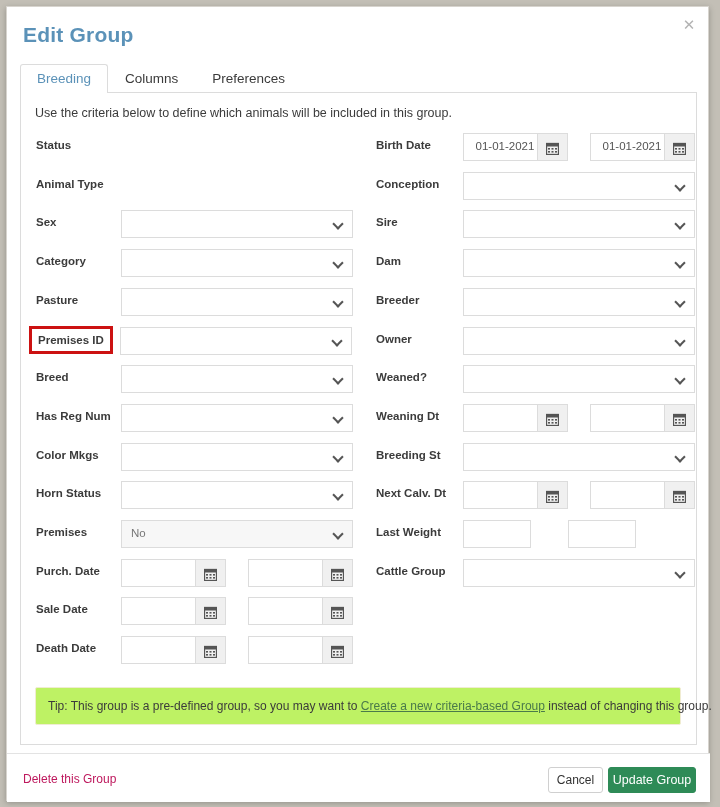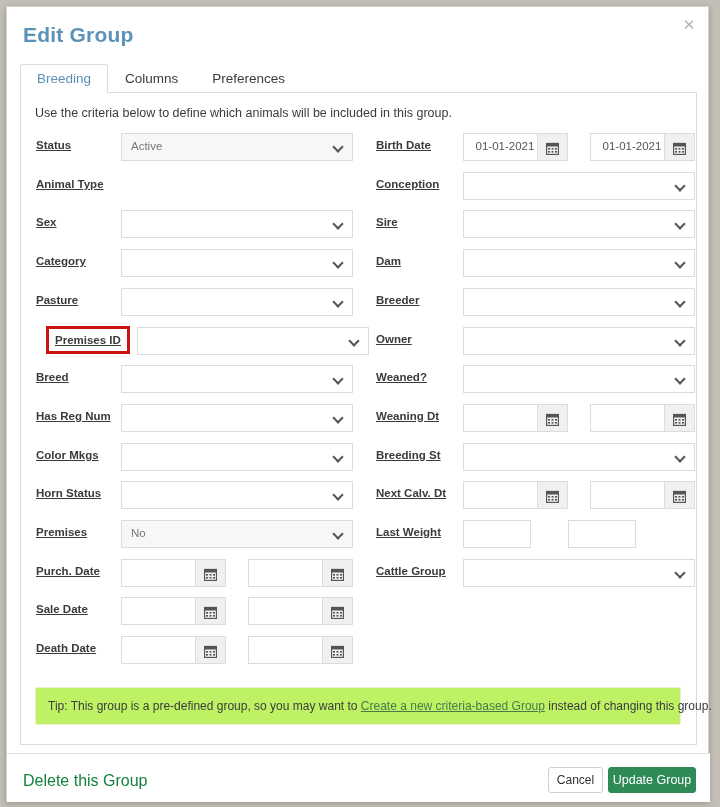--- a/index.html
+++ b/index.html
@@ -88,21 +88,20 @@
     position: absolute;
     height: 28px;
   }
   .flabel {
     position: absolute;
     left: 0; top: 6px;
     font-size: 11.5px;
     font-weight: bold;
     color: #3b3b3b;
     white-space: nowrap;
-    text-decoration: underline;
   }
   .flabel.hl {
     left: -6px; top: -1px;
     padding: 5px 6px 5px 6px;
     border: 3px solid #cc1111;
     background: transparent;
   }
   .sel {
     position: absolute;
     height: 28px;
@@ -176,22 +175,22 @@
   .footer {
     position: absolute;
     left: 0; top: 746px;
     width: 703px; height: 49px;
     border-top: 1px solid #e3e3e3;
     background: #fff;
   }
   .delete-link {
     position: absolute;
     left: 16px; top: 18px;
-    font-size: 16px;
-    color: #15803d;
+    font-size: 12px;
+    color: #be185d;
     cursor: pointer;
   }
   .btn-cancel {
     position: absolute;
     right: 107px; top: 13px;
     width: 55px; height: 26px;
     border: 1px solid #d0d0d0;
     background: #fff;
     border-radius: 3px;
     font-size: 12px;
@@ -229,38 +228,37 @@
         <div class="tab">Columns</div>
         <div class="tab">Preferences</div>
       </div>
 
     <div class="panel">
       <div class="intro">Use the criteria below to define which animals will be included in this group.</div>
 
       <div id="left-col">
           <div class="field" style="left: 15px; top: 40px; width: 317px;">
             <div class="flabel">Status</div>
-            <div class="sel filled" style="left: 85px; width: 232px;"><span>Active</span><span class="caret"></span></div>
           </div>
           <div class="field" style="left: 15px; top: 79px; width: 317px;">
             <div class="flabel">Animal Type</div>
           </div>
           <div class="field" style="left: 15px; top: 117px; width: 317px;">
             <div class="flabel">Sex</div>
             <div class="sel" style="left: 85px; width: 232px;"><span></span><span class="caret"></span></div>
           </div>
           <div class="field" style="left: 15px; top: 156px; width: 317px;">
             <div class="flabel">Category</div>
             <div class="sel" style="left: 85px; width: 232px;"><span></span><span class="caret"></span></div>
           </div>
           <div class="field" style="left: 15px; top: 195px; width: 317px;">
             <div class="flabel">Pasture</div>
             <div class="sel" style="left: 85px; width: 232px;"><span></span><span class="caret"></span></div>
           </div>
-          <div class="field" style="left: 31px; top: 234px; width: 317px;">
+          <div class="field" style="left: 14px; top: 234px; width: 317px;">
             <div class="flabel hl">Premises ID</div>
             <div class="sel" style="left: 85px; width: 232px;"><span></span><span class="caret"></span></div>
           </div>
           <div class="field" style="left: 15px; top: 272px; width: 317px;">
             <div class="flabel">Breed</div>
             <div class="sel" style="left: 85px; width: 232px;"><span></span><span class="caret"></span></div>
           </div>
           <div class="field" style="left: 15px; top: 311px; width: 317px;">
             <div class="flabel">Has Reg Num</div>
             <div class="sel" style="left: 85px; width: 232px;"><span></span><span class="caret"></span></div>

